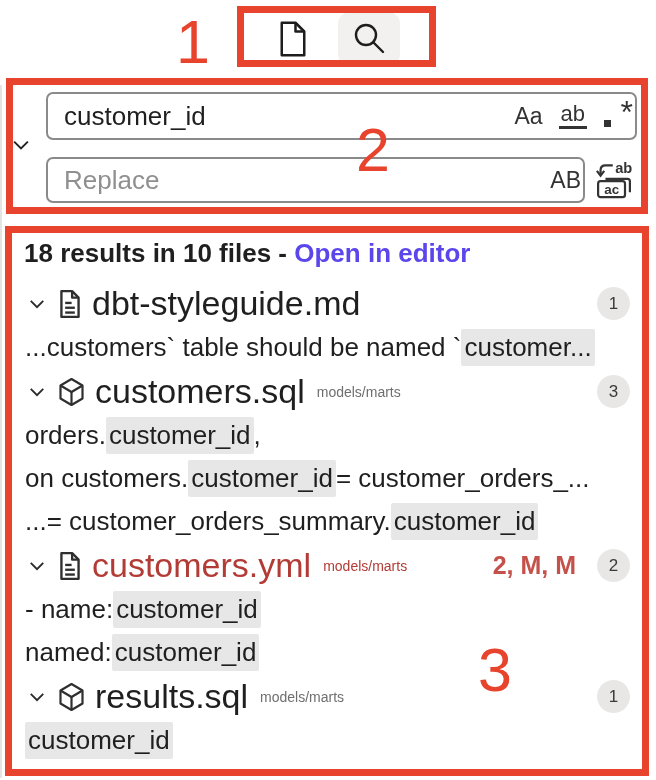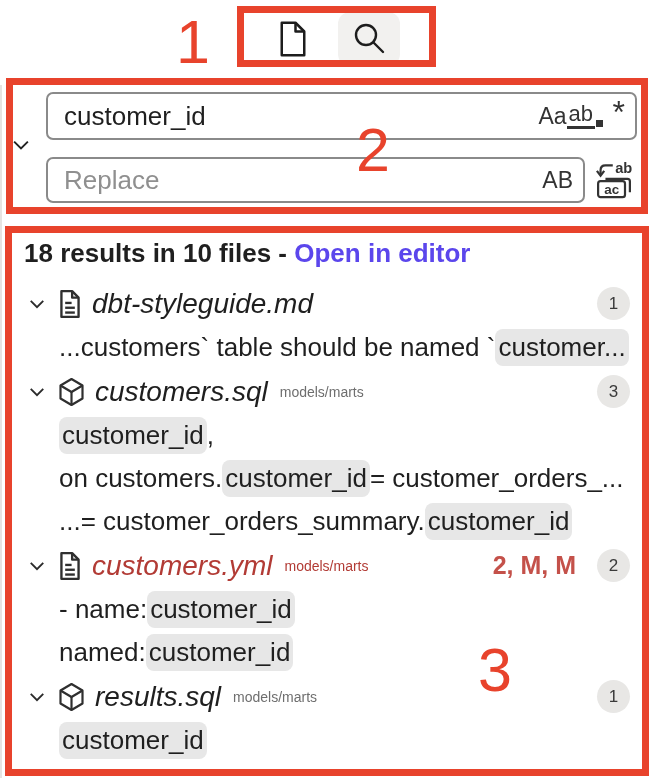--- a/index.html
+++ b/index.html
@@ -19,45 +19,45 @@
   .act-btn{border:none;background:transparent;width:62px;height:54px;display:flex;align-items:center;justify-content:center;cursor:pointer;padding:0;}
   .act-btn.active{background:var(--tab-bg);border-radius:12px;}
 
   
   .toggle-replace{position:absolute;left:8px;top:132px;width:26px;height:26px;border:none;background:transparent;padding:0;display:flex;align-items:center;justify-content:center;z-index:1;}
   .input-box{position:absolute;display:flex;align-items:center;border:2px solid var(--input-border);border-radius:7px;background:#fff;z-index:1;box-sizing:border-box;}
   .search-box{left:46px;top:92px;width:591px;height:48px;}
   .replace-box{left:46px;top:157px;width:539px;height:46px;}
   .input-box input{flex:1;border:none;outline:none;font-family:"Liberation Sans",sans-serif;font-size:26px;color:var(--text);padding:0 0 0 16px;min-width:0;background:transparent;}
   .input-box input::placeholder{color:#8f8f8f;}
-  .in-icons{display:flex;align-items:center;padding-right:10px;color:#333;}
+  .in-icons{display:flex;align-items:center;gap:16px;padding-right:2px;color:#333;}
   .tgl{font-size:23px;color:#333;line-height:1;cursor:pointer;}
   .tgl-word{border-bottom:3px solid #333;padding:0 2px 1px 2px;}
   .tgl-regex{position:relative;width:30px;height:28px;}
   .tgl-regex .sq{position:absolute;left:1px;bottom:3px;width:7px;height:7px;background:#333;}
   .tgl-regex .ast{position:absolute;right:0;top:-6px;font-size:32px;color:#333;}
   .tgl-ab{font-size:22px;}
   .replace-all-btn{position:absolute;left:592px;top:159px;width:44px;height:42px;border:none;background:transparent;padding:0;z-index:1;}
   .dots{position:absolute;left:585px;top:196px;font-size:26px;letter-spacing:3px;color:#1b1b1b;z-index:1;font-weight:bold;}
 
   
   .summary{position:absolute;left:24px;top:238px;font-size:26px;color:var(--text);z-index:1;white-space:nowrap;font-weight:bold;}
   .summary a{color:var(--link);text-decoration:none;cursor:pointer;}
   .tree{position:absolute;left:0;top:281px;width:650px;z-index:1;}
   .file-row{height:45px;display:flex;align-items:center;padding:0 20px 0 26px;gap:9px;cursor:pointer;}
   .chev{display:flex;width:22px;justify-content:center;flex:none;}
   .ficon{display:flex;flex:none;align-items:center;}
-  .file-name{font-size:28px;color:var(--text);white-space:nowrap;font-style:italic;}
+  .file-name{font-size:34px;color:var(--text);white-space:nowrap;}
   .file-path{font-size:14px;color:var(--muted);white-space:nowrap;margin-left:3px;}
   .spacer{flex:1;}
   .git-status{font-size:25px;color:var(--git);font-weight:bold;white-space:nowrap;margin-right:12px;}
   .badge{flex:none;min-width:33px;height:33px;border-radius:17px;background:var(--badge-bg);color:#3a3a3a;font-size:17px;display:flex;align-items:center;justify-content:center;box-sizing:border-box;padding:0 6px;}
   .row-modified .file-name,.row-modified .file-path{color:var(--modified);}
-  .match-row{height:43px;display:flex;align-items:center;padding-left:25px;font-size:26px;color:var(--text);white-space:nowrap;overflow:hidden;cursor:pointer;margin-left:34px;}
-  .hl{background:var(--highlight);padding:3px 3px;border-radius:8px;}
+  .match-row{height:43px;display:flex;align-items:center;padding-left:25px;font-size:26px;color:var(--text);white-space:nowrap;overflow:hidden;cursor:pointer;}
+  .hl{background:var(--highlight);padding:3px 3px;border-radius:2px;}
 
   
   .ann{position:absolute;border:7px solid var(--accent);box-sizing:border-box;z-index:5;pointer-events:none;}
   .ann1{left:237px;top:6px;width:199px;height:61px;}
   .ann2{left:6px;top:78px;width:642px;height:136px;}
   .ann3{left:5px;top:226px;width:644px;height:550px;}
   .ann-label{position:absolute;color:var(--accent);font-size:61px;line-height:1;z-index:6;pointer-events:none;}
   .lab1{left:176px;top:12px;}
   .lab2{left:356px;top:120px;}
   .lab3{left:478px;top:640px;}
@@ -172,20 +172,21 @@
             <path d="M3 8.5 L14 15 L25 8.5"></path>
             <path d="M14 15 V28"></path>
           </svg>
         </span>
         <span class="file-name">customers.sql</span>
         <span class="file-path">models/marts</span>
         <span class="spacer"></span>
         <span class="badge">3</span>
       </div>
       <div class="match-row">
+        <span>orders.</span>
         <span class="hl">customer_id</span>
         <span>,</span>
       </div>
       <div class="match-row">
         <span>on customers.</span>
         <span class="hl">customer_id</span>
         <span> = customer_orders_...</span>
       </div>
       <div class="match-row">
         <span>...= customer_orders_summary.</span>

